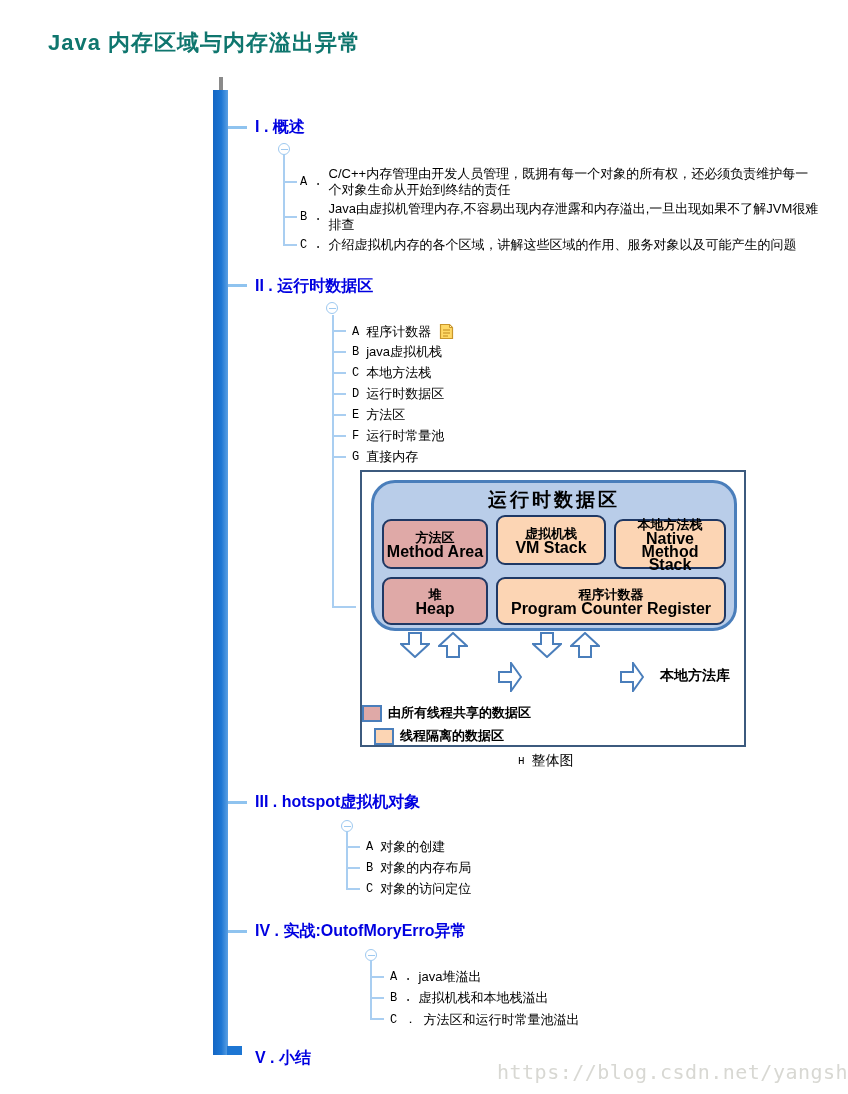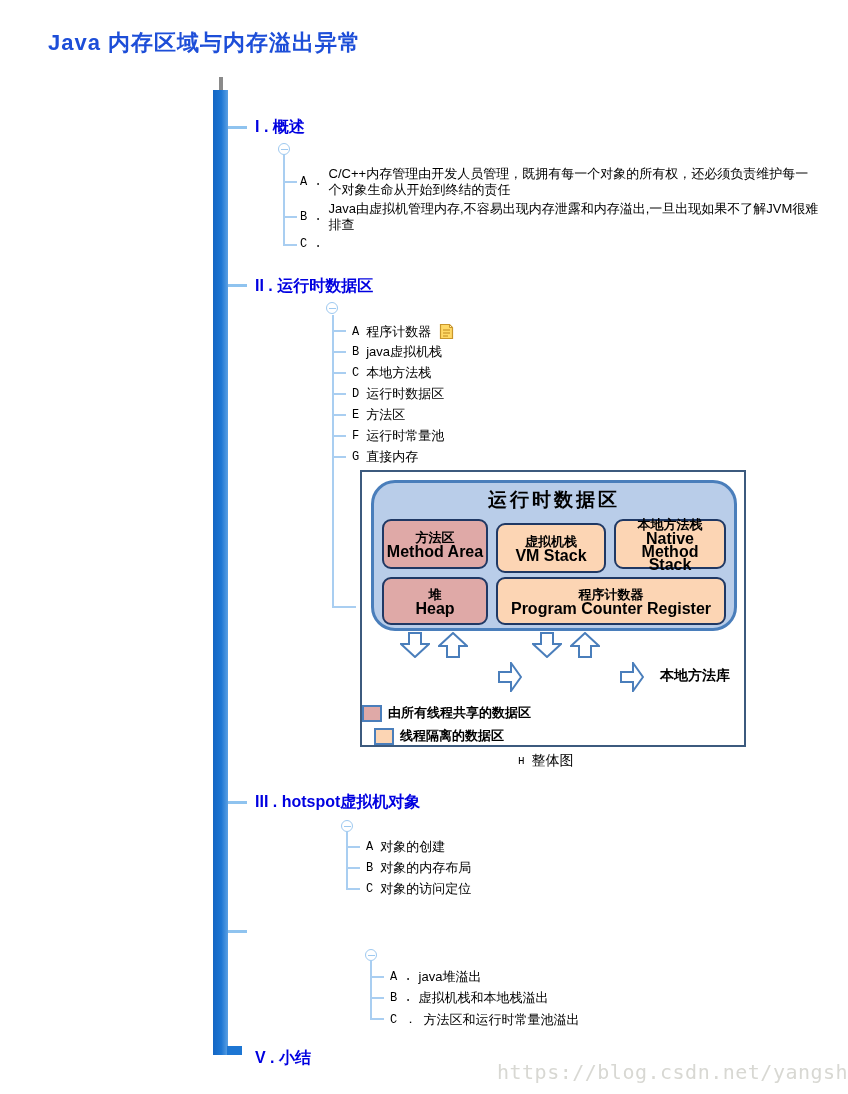--- a/index.html
+++ b/index.html
@@ -2,21 +2,21 @@
 <html><head>
 <meta charset="utf-8">
 <style>
   * { margin:0; padding:0; box-sizing:border-box; }
   body { font-family:"Liberation Sans", sans-serif; background:#fff; }
   #page { position:relative; width:848px; height:1094px; background:#fff; overflow:hidden; }
 
   .abs { position:absolute; }
 
   
-  #main-title { left:48px; top:28px; font-size:22px; font-weight:bold; color:#1d4ed8; letter-spacing:1px; }
+  #main-title { left:48px; top:28px; font-size:22px; font-weight:bold; color:#0f766e; letter-spacing:1px; }
 
   
   #spine-stub { left:219px; top:77px; width:4px; height:13px; background:#8a8a8a; }
   #spine { left:213px; top:90px; width:15px; height:965px;
            background:linear-gradient(to right,#1466c4 0%,#1d76d3 55%,#5aa0e4 100%); }
   #spine-foot { left:227px; top:1046px; width:15px; height:9px; background:#1d76d3; }
 
   
   .spine-tick { left:228px; width:19px; height:3px; background:#8fc3ef; }
 
@@ -91,20 +91,21 @@
   <div class="abs item wide" style="left:300px; top:166px">
     <span class="letter">A .</span>
     <span class="txt">C/C++内存管理由开发人员管理，既拥有每一个对象的所有权，还必须负责维护每一个对象生命从开始到终结的责任</span>
   </div>
   <div class="abs item wide" style="left:300px; top:201px">
     <span class="letter">B .</span>
     <span class="txt">Java由虚拟机管理内存,不容易出现内存泄露和内存溢出,一旦出现如果不了解JVM很难排查</span>
   </div>
   <div class="abs item wide" style="left:300px; top:237px">
     <span class="letter">C .</span>
+    <span class="txt">介绍虚拟机内存的各个区域，讲解这些区域的作用、服务对象以及可能产生的问题</span>
   </div>
 
   <div class="abs spine-tick" style="top:284px"></div>
   <div class="abs section-label" style="top:276px">II . 运行时数据区</div>
   <div class="abs collapse" style="left:326px; top:302px">
       <div class="minus"></div>
     </div>
   <div class="abs v-line" style="left:332px; top:315px; height:293px"></div>
   <div class="abs h-tick" style="left:332px; top:330px; width:14px"></div>
   <div class="abs h-tick" style="left:332px; top:351px; width:14px"></div>
@@ -151,21 +152,21 @@
     <span class="txt">直接内存</span>
   </div>
 
   <div id="diagram" class="abs">
     <div id="rda-box">
       <div id="rda-title">运行时数据区</div>
       <div class="mem-box pink" style="left:8px; top:36px; width:106px; height:50px">
         <span class="zh">方法区</span>
         <span class="en">Method Area</span>
       </div>
-      <div class="mem-box peach" style="left:122px; top:40px; width:110px; height:50px">
+      <div class="mem-box peach" style="left:122px; top:32px; width:110px; height:50px">
         <span class="zh">虚拟机栈</span>
         <span class="en">VM Stack</span>
       </div>
       <div class="mem-box peach" style="left:240px; top:36px; width:112px; height:50px">
         <span class="zh">本地方法栈</span>
         <span class="en" style="width:92px">Native Method Stack</span>
       </div>
       <div class="mem-box pink" style="left:8px; top:94px; width:106px; height:48px">
         <span class="zh">堆</span>
         <span class="en">Heap</span>
@@ -229,20 +230,21 @@
   <div class="abs item" style="left:366px; top:860px">
     <span class="letter">B</span>
     <span class="txt">对象的内存布局</span>
   </div>
   <div class="abs item" style="left:366px; top:881px">
     <span class="letter">C</span>
     <span class="txt">对象的访问定位</span>
   </div>
 
   <div class="abs spine-tick" style="top:930px"></div>
+  <div class="abs section-label" style="top:921px">IV . 实战:OutofMoryErro异常</div>
   <div class="abs collapse" style="left:365px; top:949px">
       <div class="minus"></div>
     </div>
   <div class="abs v-line" style="left:370px; top:961px; height:58px"></div>
   <div class="abs h-tick" style="left:370px; top:976px; width:14px"></div>
   <div class="abs h-tick" style="left:370px; top:997px; width:14px"></div>
   <div class="abs h-tick" style="left:370px; top:1018px; width:14px"></div>
 
   <div class="abs item" style="left:390px; top:969px">
     <span class="letter">A .</span>

